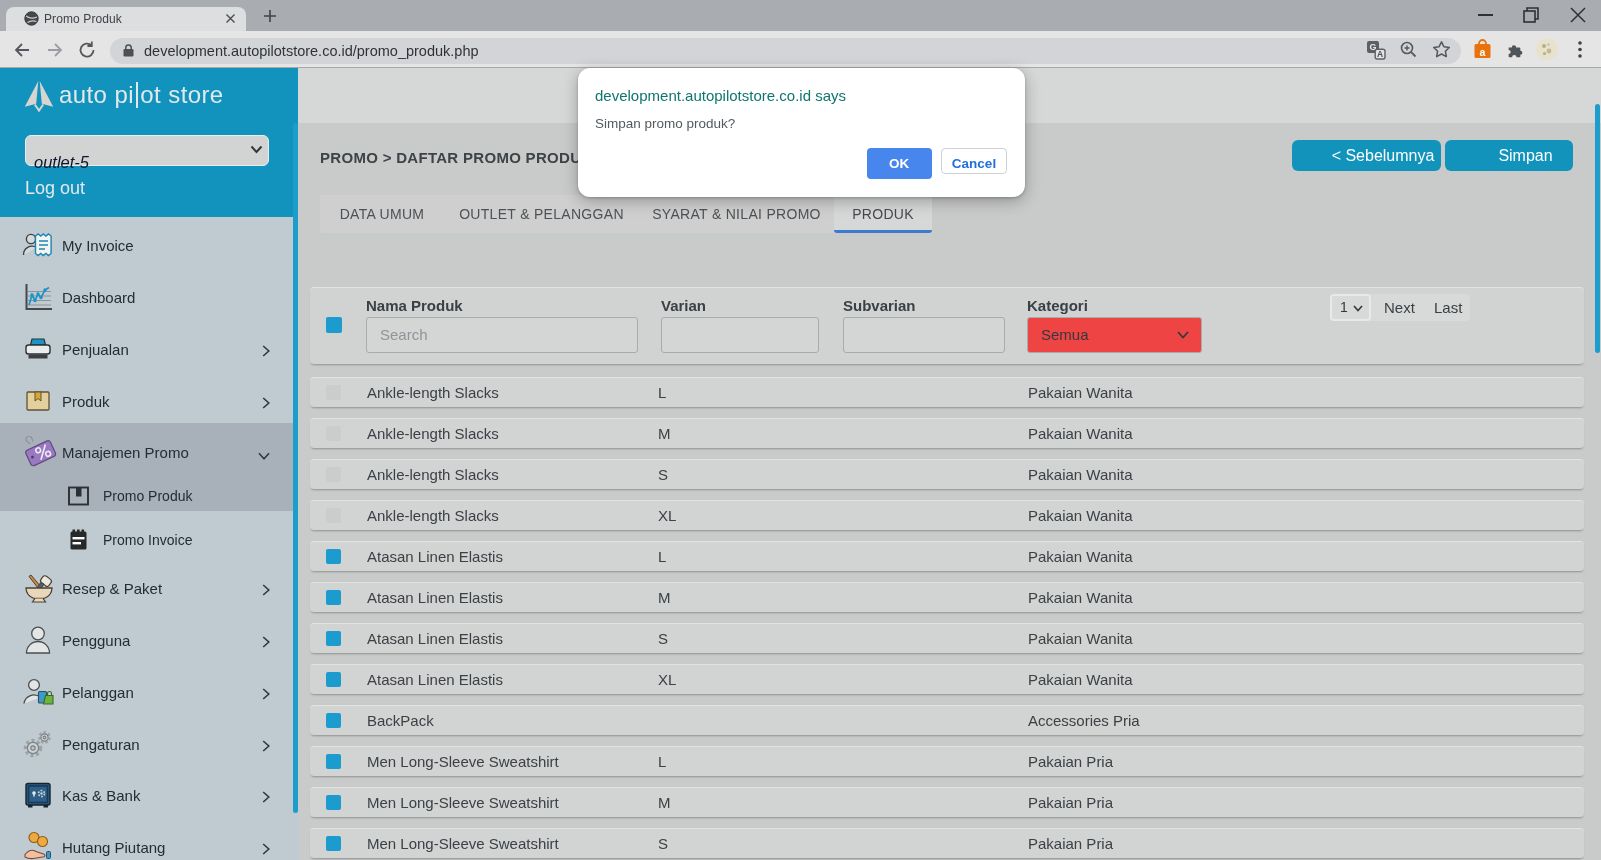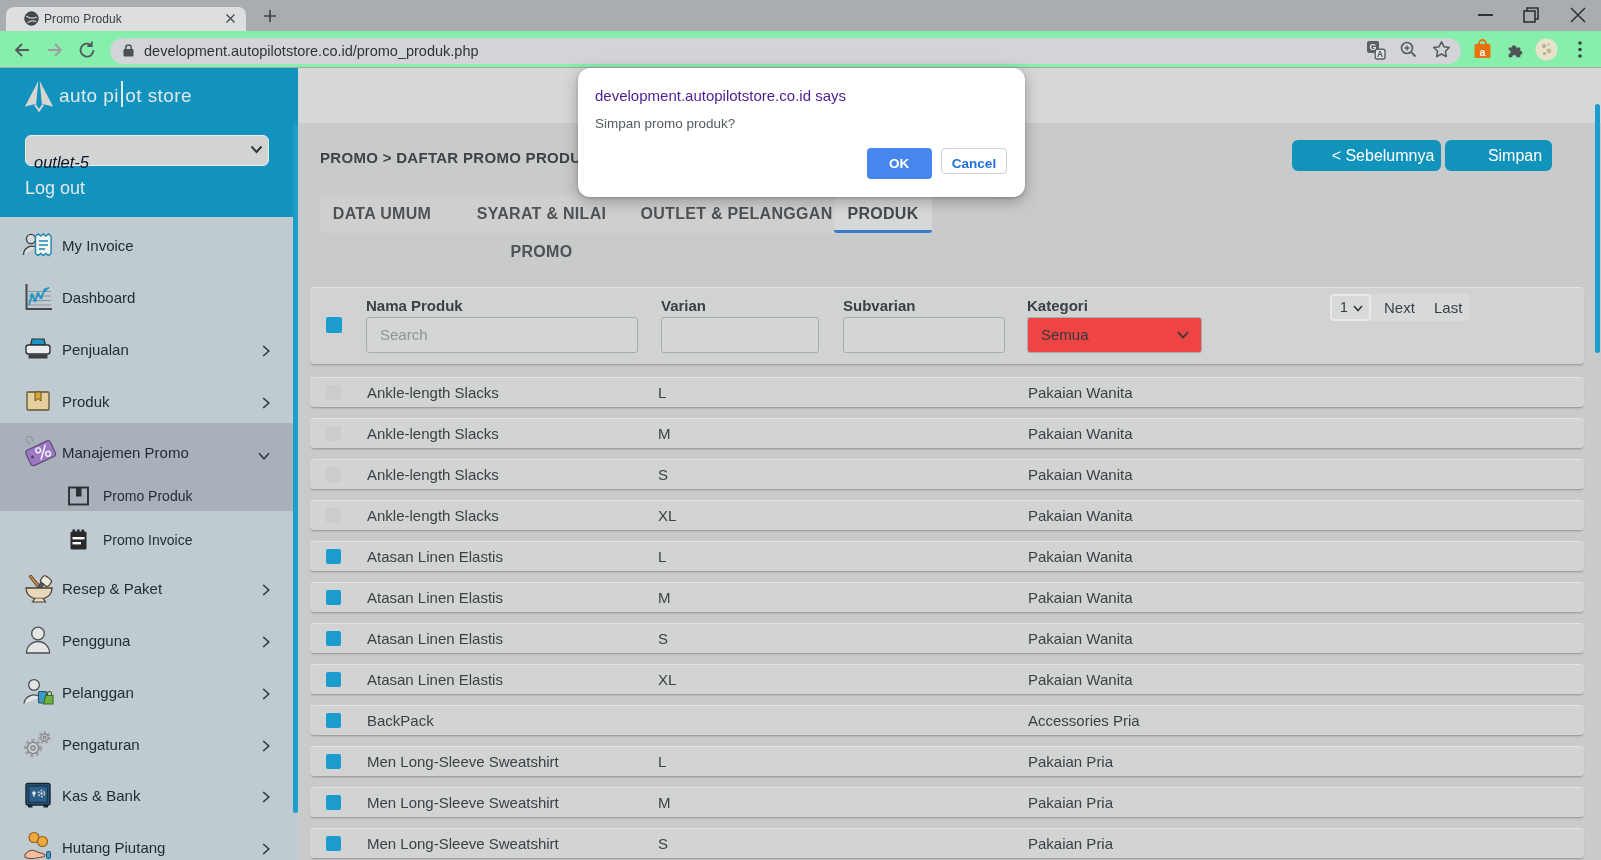--- a/index.html
+++ b/index.html
@@ -5,68 +5,68 @@
 * { margin:0; padding:0; box-sizing:border-box; }
 html,body { width:1601px; height:860px; overflow:hidden; }
 body { font-family:"Liberation Sans", sans-serif; }
 #screen { position:relative; width:1601px; height:860px; background:#c9caca; overflow:hidden; }
 .abs { position:absolute; }
 
 
 #titlebar { position:absolute; left:0; top:0; width:1601px; height:31px; background:#a9acb1; }
 #tab { position:absolute; left:6px; top:7px; width:240px; height:24px; background:#dcdee0; border-radius:8px 8px 0 0; }
 #tab .title { position:absolute; left:38px; top:5px; font-size:12px; color:#3f4246; letter-spacing:.1px; }
-#toolbar { position:absolute; left:0; top:31px; width:1601px; height:37px; background:#86efac; border-bottom:1px solid #a7a9ab; }
+#toolbar { position:absolute; left:0; top:31px; width:1601px; height:37px; background:#e5e5e5; border-bottom:1px solid #a7a9ab; }
 #pill { position:absolute; left:110px; top:6.5px; width:1351px; height:26px; background:#d2d4d7; border-radius:13px; }
 #urltext { position:absolute; left:144px; top:12px; font-size:14.5px; color:#2f3337; }
 
 
 #sidebar { position:absolute; left:0; top:68px; width:298px; height:792px; background:#c0cad1; }
 #sbhead { position:absolute; left:0; top:0; width:298px; height:149px; background:#1193be; }
-#sbhead .logotext { position:absolute; left:59px; top:13px; font-size:19px; color:#e3e9ea; letter-spacing:.4px; }
+#sbhead .logotext { position:absolute; left:59px; top:13px; font-size:24px; color:#e3e9ea; letter-spacing:.4px; }
 #outletsel { position:absolute; left:25px; top:67px; width:244px; height:31px; background:#d2d3d3; border:1.5px solid #e9edee; border-radius:6px; }
 #outletsel span { position:absolute; left:8px; top:17px; font-size:16.5px; color:#0f172a;font-style:italic; }
 #logout { position:absolute; left:25px; top:110px; font-size:18px; color:#e4e9ea; }
 #activeblock { position:absolute; left:0; top:355px; width:293px; height:88px; background:#a8b1b9; }
 .mi { position:absolute; left:0; width:293px; height:40px; }
 .mi .ic { position:absolute; left:22px; top:50%; transform:translateY(-50%); width:32px; height:32px; }
 .mi .tx { position:absolute; left:62px; top:50%; transform:translateY(-50%); font-size:15px; color:#222d35; }
 .mi .ch { position:absolute; right:22px; top:50%; transform:translateY(-50%); width:10px; height:10px; }
 .smi .ic { left:66px; width:25px; height:25px; }
 .smi .tx { left:103px; font-size:14px; }
 #sbscroll { position:absolute; left:292.5px; top:55px; width:5px; height:690px; background:#1d9dcb; border-radius:3px; }
 
 
 #main { position:absolute; left:298px; top:68px; width:1303px; height:792px; background:#c9caca; }
 #topstrip { position:absolute; left:0; top:0; width:1303px; height:55px; background:#d6d7d7; }
 #crumb { position:absolute; left:22px; top:81px; font-size:15px; font-weight:bold; color:#3e4347; letter-spacing:.3px; }
 .tealbtn { position:absolute; top:72px; height:31px; background:#1193bc; border-radius:6px; color:#fdfefe; font-size:16px; text-align:center; line-height:31px;padding-left:33px; }
 #btnprev { left:994px; width:149px; }
-#btnsave { left:1147px; width:107px; }
+#btnsave { left:1147px; width:128px; }
 #tabsbar { position:absolute; left:22px; top:127px; width:612px; height:38px; background:#cfcfcf; border-radius:3px; }
-.ptab { float:left; height:38px; line-height:38px; text-align:center; font-size:16px; color:#4d5256; letter-spacing:.3px;font-weight:bold; }
+.ptab { float:left; height:38px; line-height:38px; text-align:center; font-size:14px; color:#4d5256; letter-spacing:.3px; }
 .ptab.active { background:#d6d7d7; border-bottom:3px solid #3c7ad0; border-radius:0 0 3px 3px; color:#45494e; }
 
 #thead { position:absolute; left:12px; top:219px; width:1274px; height:77px; background:#d1d2d2; border-radius:4px; border-top:1px solid #e2e3e3; box-shadow:0 2px 2px -1px rgba(40,42,44,.35); }
 .cklab { position:absolute; top:9px; font-size:15px; font-weight:bold; color:#3a4045; }
 .hin { position:absolute; top:29px; height:36px; background:#d4d5d5; border:1px solid #a9acac; border-radius:3px; font-size:15px; color:#8f9598; line-height:34px; padding-left:13px; }
 .cb { position:absolute; width:16px; height:16px; border-radius:2px; }
 .cb.on { background:#1b9bce; }
 .cb.off { background:#cbcdcd; }
 
 .row { position:absolute; left:12px; width:1274px; height:30px; background:#d2d3d3; border-radius:4px; border-top:1px solid #e2e3e3; box-shadow:0 2px 2px -1px rgba(40,42,44,.35); font-size:15px; color:#3c4145; }
 .row .c1 { position:absolute; left:57px; top:6px; }
 .row .c2 { position:absolute; left:348px; top:6px; }
 .row .c3 { position:absolute; left:718px; top:6px;text-align:center; }
 .row .cb { left:16px; top:7.5px; width:15px; height:15px; }
 #mainscroll { position:absolute; left:1296.5px; top:36px; width:5.5px; height:249px; background:#1d9dcb; border-radius:3px; }
 
 
 #dialog { position:absolute; left:578px; top:68px; width:447px; height:129px; background:#ffffff; border-radius:12px; box-shadow:0 4px 16px rgba(0,0,0,.28), 0 1px 3px rgba(0,0,0,.2); }
-#dialog .t { position:absolute; left:17px; top:19px; font-size:15px; color:#4c1d95; }
+#dialog .t { position:absolute; left:17px; top:19px; font-size:15px; color:#0f766e; }
 #dialog .b { position:absolute; left:17px; top:48px; font-size:13.5px; color:#545a5f; }
 #dlgok { position:absolute; left:288.5px; top:80px; width:65px; height:31px; background:#4787ed; border-radius:4px; color:#fff; font-size:13.5px; font-weight:bold; text-align:center; line-height:31px; }
 #dlgcancel { position:absolute; left:363px; top:80px; width:66px; height:26px; background:#fff; border:1px solid #cdd1d6; border-radius:4px; color:#2070de; font-size:13.5px; font-weight:bold; text-align:center; line-height:29px; }
 </style>
 </head>
 <body>
 <div id="screen">
 
   <div id="titlebar">
     <div id="tab">
@@ -329,22 +329,22 @@
       </div>
   </div>
 
   <div id="main">
     <div id="topstrip"></div>
     <div id="crumb">PROMO &gt; DAFTAR PROMO PRODUK &gt; EDIT PROMO PRODUK</div>
     <div id="btnprev" class="tealbtn">&lt; Sebelumnya</div>
     <div id="btnsave" class="tealbtn">Simpan</div>
     <div id="tabsbar">
       <div class="ptab" style="width:124px">DATA UMUM</div>
+      <div class="ptab" style="width:195px">OUTLET &amp; PELANGGAN</div>
       <div class="ptab" style="width:195px">SYARAT &amp; NILAI PROMO</div>
-      <div class="ptab" style="width:195px">OUTLET &amp; PELANGGAN</div>
       <div class="ptab active" style="width:98px">PRODUK</div>
     </div>
     <div id="thead">
       <div class="cb on" style="left:16px;top:29px"></div>
       <span class="cklab" style="left:56px">Nama Produk</span>
       <span class="cklab" style="left:351px">Varian</span>
       <span class="cklab" style="left:533px">Subvarian</span>
       <span class="cklab" style="left:717px">Kategori</span>
       <div class="hin" style="left:56px;width:272px">Search</div>
       <div class="hin" style="left:351px;width:158px"></div>

